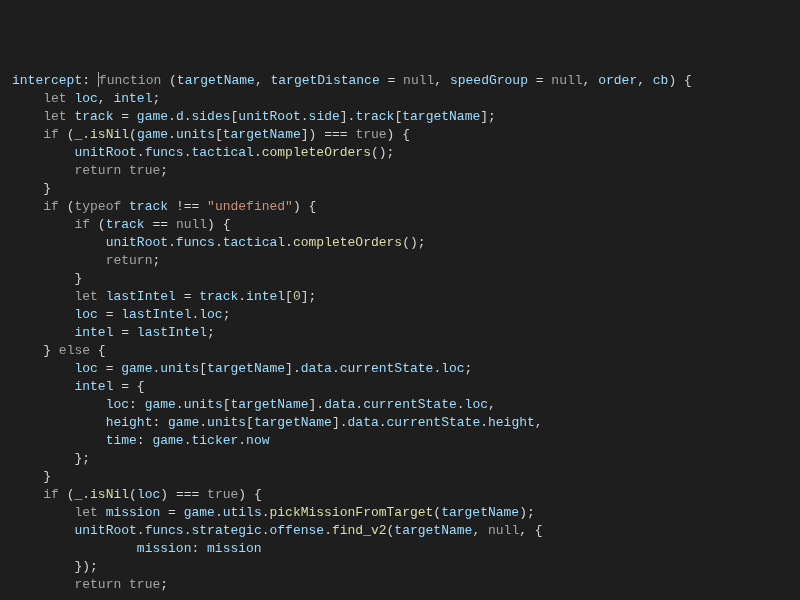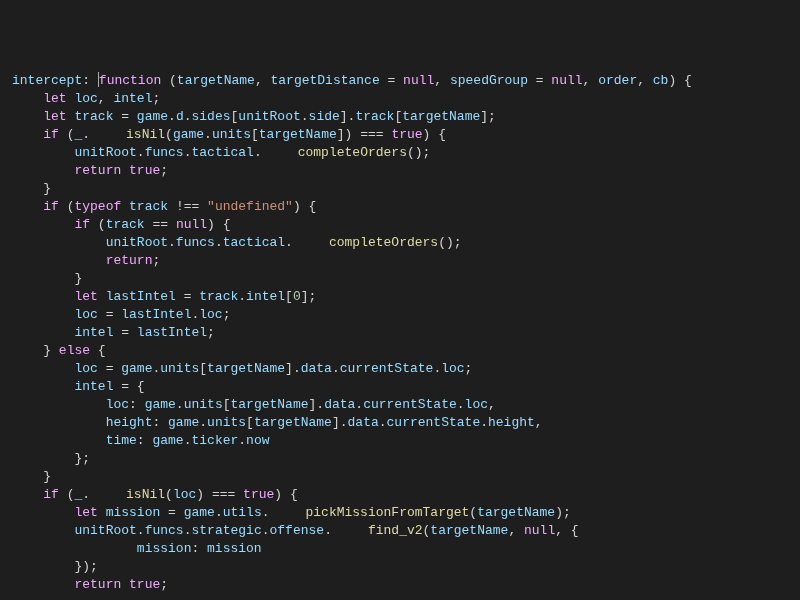--- a/index.html
+++ b/index.html
@@ -22,23 +22,23 @@
   .line { height: 18px; }
   .cursor {
     display: inline-block;
     width: 1px;
     height: 15px;
     background: #aeafad;
     vertical-align: text-bottom;
     margin-bottom: 1px;
   }
   
-  .kw   { color: #f0abfc; text-align: right; }           
+  .kw   { color: #a3a3a3; text-align: right; }           
   .ident{ color: #9cdcfe; }           
-  .fn   { color: #dcdcaa; margin-left: 36px; }           
+  .fn   { color: #dcdcaa; }           
   .str  { color: #ce9178; }           
   .num  { color: #b5cea8; }           
   .pun  { color: #d4d4d4; }
 </style>
 </head>
 <body>
 
 
 
 <div class="editor"><div class="line"><span></span><span class="ident">intercept</span><span class="pun">: </span><span class="cursor"></span><span class="kw">function</span><span class="pun"> (</span><span class="ident">targetName</span><span class="pun">, </span><span class="ident">targetDistance</span><span class="pun"> = </span><span class="kw">null</span><span class="pun">, </span><span class="ident">speedGroup</span><span class="pun"> = </span><span class="kw">null</span><span class="pun">, </span><span class="ident">order</span><span class="pun">, </span><span class="ident">cb</span><span class="pun">) {</span></div><div class="line"><span>    </span><span class="kw">let</span><span class="pun"> </span><span class="ident">loc</span><span class="pun">, </span><span class="ident">intel</span><span class="pun">;</span></div><div class="line"><span>    </span><span class="kw">let</span><span class="pun"> </span><span class="ident">track</span><span class="pun"> = </span><span class="ident">game</span><span class="pun">.</span><span class="ident">d</span><span class="pun">.</span><span class="ident">sides</span><span class="pun">[</span><span class="ident">unitRoot</span><span class="pun">.</span><span class="ident">side</span><span class="pun">].</span><span class="ident">track</span><span class="pun">[</span><span class="ident">targetName</span><span class="pun">];</span></div><div class="line"><span>    </span><span class="kw">if</span><span class="pun"> (</span><span class="ident">_</span><span class="pun">.</span><span class="fn">isNil</span><span class="pun">(</span><span class="ident">game</span><span class="pun">.</span><span class="ident">units</span><span class="pun">[</span><span class="ident">targetName</span><span class="pun">]) === </span><span class="kw">true</span><span class="pun">) {</span></div><div class="line"><span>        </span><span class="ident">unitRoot</span><span class="pun">.</span><span class="ident">funcs</span><span class="pun">.</span><span class="ident">tactical</span><span class="pun">.</span><span class="fn">completeOrders</span><span class="pun">();</span></div><div class="line"><span>        </span><span class="kw">return</span><span class="pun"> </span><span class="kw">true</span><span class="pun">;</span></div><div class="line"><span>    </span><span class="pun">}</span></div><div class="line"><span>    </span><span class="kw">if</span><span class="pun"> (</span><span class="kw">typeof</span><span class="pun"> </span><span class="ident">track</span><span class="pun"> !== </span><span class="str">"undefined"</span><span class="pun">) {</span></div><div class="line"><span>        </span><span class="kw">if</span><span class="pun"> (</span><span class="ident">track</span><span class="pun"> == </span><span class="kw">null</span><span class="pun">) {</span></div><div class="line"><span>            </span><span class="ident">unitRoot</span><span class="pun">.</span><span class="ident">funcs</span><span class="pun">.</span><span class="ident">tactical</span><span class="pun">.</span><span class="fn">completeOrders</span><span class="pun">();</span></div><div class="line"><span>            </span><span class="kw">return</span><span class="pun">;</span></div><div class="line"><span>        </span><span class="pun">}</span></div><div class="line"><span>        </span><span class="kw">let</span><span class="pun"> </span><span class="ident">lastIntel</span><span class="pun"> = </span><span class="ident">track</span><span class="pun">.</span><span class="ident">intel</span><span class="pun">[</span><span class="num">0</span><span class="pun">];</span></div><div class="line"><span>        </span><span class="ident">loc</span><span class="pun"> = </span><span class="ident">lastIntel</span><span class="pun">.</span><span class="ident">loc</span><span class="pun">;</span></div><div class="line"><span>        </span><span class="ident">intel</span><span class="pun"> = </span><span class="ident">lastIntel</span><span class="pun">;</span></div><div class="line"><span>    </span><span class="pun">} </span><span class="kw">else</span><span class="pun"> {</span></div><div class="line"><span>        </span><span class="ident">loc</span><span class="pun"> = </span><span class="ident">game</span><span class="pun">.</span><span class="ident">units</span><span class="pun">[</span><span class="ident">targetName</span><span class="pun">].</span><span class="ident">data</span><span class="pun">.</span><span class="ident">currentState</span><span class="pun">.</span><span class="ident">loc</span><span class="pun">;</span></div><div class="line"><span>        </span><span class="ident">intel</span><span class="pun"> = {</span></div><div class="line"><span>            </span><span class="ident">loc</span><span class="pun">: </span><span class="ident">game</span><span class="pun">.</span><span class="ident">units</span><span class="pun">[</span><span class="ident">targetName</span><span class="pun">].</span><span class="ident">data</span><span class="pun">.</span><span class="ident">currentState</span><span class="pun">.</span><span class="ident">loc</span><span class="pun">,</span></div><div class="line"><span>            </span><span class="ident">height</span><span class="pun">: </span><span class="ident">game</span><span class="pun">.</span><span class="ident">units</span><span class="pun">[</span><span class="ident">targetName</span><span class="pun">].</span><span class="ident">data</span><span class="pun">.</span><span class="ident">currentState</span><span class="pun">.</span><span class="ident">height</span><span class="pun">,</span></div><div class="line"><span>            </span><span class="ident">time</span><span class="pun">: </span><span class="ident">game</span><span class="pun">.</span><span class="ident">ticker</span><span class="pun">.</span><span class="ident">now</span></div><div class="line"><span>        </span><span class="pun">};</span></div><div class="line"><span>    </span><span class="pun">}</span></div><div class="line"><span>    </span><span class="kw">if</span><span class="pun"> (</span><span class="ident">_</span><span class="pun">.</span><span class="fn">isNil</span><span class="pun">(</span><span class="ident">loc</span><span class="pun">) === </span><span class="kw">true</span><span class="pun">) {</span></div><div class="line"><span>        </span><span class="kw">let</span><span class="pun"> </span><span class="ident">mission</span><span class="pun"> = </span><span class="ident">game</span><span class="pun">.</span><span class="ident">utils</span><span class="pun">.</span><span class="fn">pickMissionFromTarget</span><span class="pun">(</span><span class="ident">targetName</span><span class="pun">);</span></div><div class="line"><span>        </span><span class="ident">unitRoot</span><span class="pun">.</span><span class="ident">funcs</span><span class="pun">.</span><span class="ident">strategic</span><span class="pun">.</span><span class="ident">offense</span><span class="pun">.</span><span class="fn">find_v2</span><span class="pun">(</span><span class="ident">targetName</span><span class="pun">, </span><span class="kw">null</span><span class="pun">, {</span></div><div class="line"><span>                </span><span class="ident">mission</span><span class="pun">: </span><span class="ident">mission</span></div><div class="line"><span>        </span><span class="pun">});</span></div><div class="line"><span>        </span><span class="kw">return</span><span class="pun"> </span><span class="kw">true</span><span class="pun">;</span></div></div>

